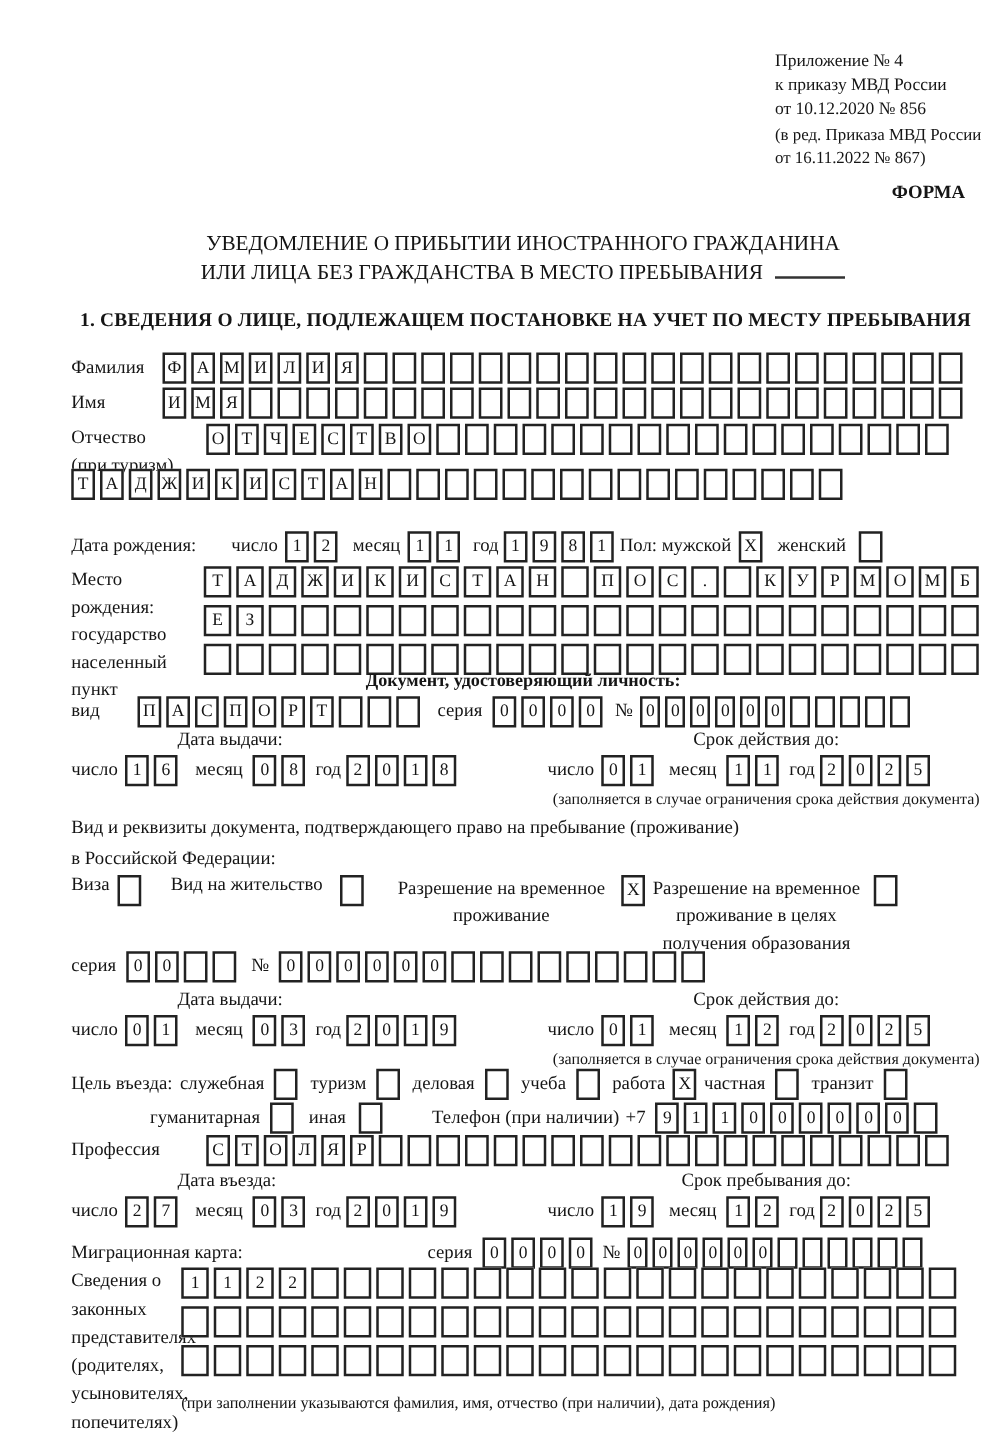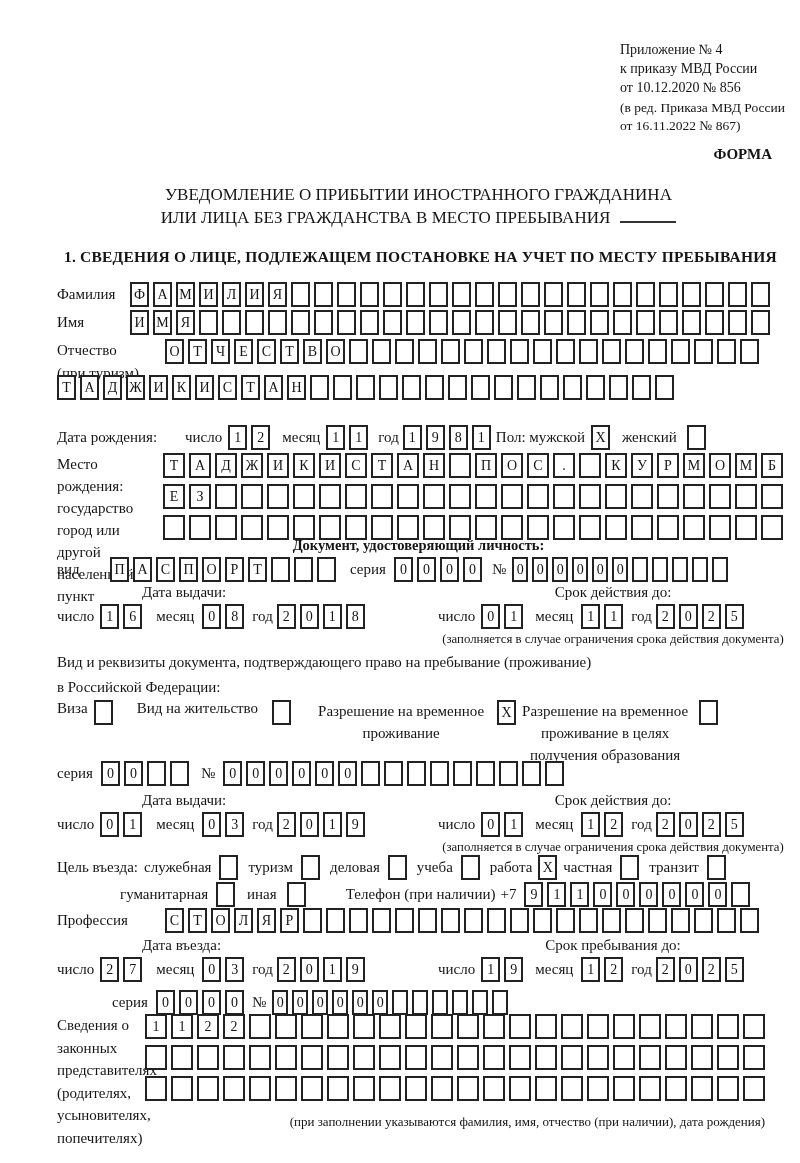--- a/index.html
+++ b/index.html
@@ -218,21 +218,20 @@
   <span class="t ml12">женский</span>
   <span class="cells ml10">
       <span class="cell"></span>
     </span>
 </div>
 
 <div class="abs frow" style="top:453px;left:57px;align-items:flex-start">
   <span class="lblcol" style="width:106px;line-height:22px">
     <div>Место рождения:</div>
     <div>государство</div>
-    <div>город или другой</div>
     <div>населенный пункт</div>
   </span>
   <span class="stack">
     <span class="cells wide">
         <span class="cell">Т</span>
         <span class="cell">А</span>
         <span class="cell">Д</span>
         <span class="cell">Ж</span>
         <span class="cell">И</span>
         <span class="cell">К</span>
@@ -648,20 +647,21 @@
             <span class="cell">0</span>
             <span class="cell">2</span>
             <span class="cell">5</span>
           </span>
       </div>
     </div>
   </div>
 </div>
 
 <div class="abs frow" style="top:990px;left:57px">
+  <span class="t" style="width:230px">Миграционная карта:</span>
   <span class="t" style="margin-left:55px">серия</span>
   <span class="cells ml8">
       <span class="cell">0</span>
       <span class="cell">0</span>
       <span class="cell">0</span>
       <span class="cell">0</span>
     </span>
   <span class="t ml8">№</span>
   <span class="cells narrow ml6">
       <span class="cell">0</span>
@@ -760,15 +760,15 @@
         <span class="cell"></span>
         <span class="cell"></span>
         <span class="cell"></span>
         <span class="cell"></span>
         <span class="cell"></span>
         <span class="cell"></span>
         <span class="cell"></span>
         <span class="cell"></span>
         <span class="cell"></span>
       </span>
-    <span class="note" style="text-align:right;margin-top:7px">(при заполнении указываются фамилия, имя, отчество (при наличии), дата рождения)</span>
+    <span class="note" style="text-align:left;margin-top:7px">(при заполнении указываются фамилия, имя, отчество (при наличии), дата рождения)</span>
   </span>
 </div>
 
 </body></html>

